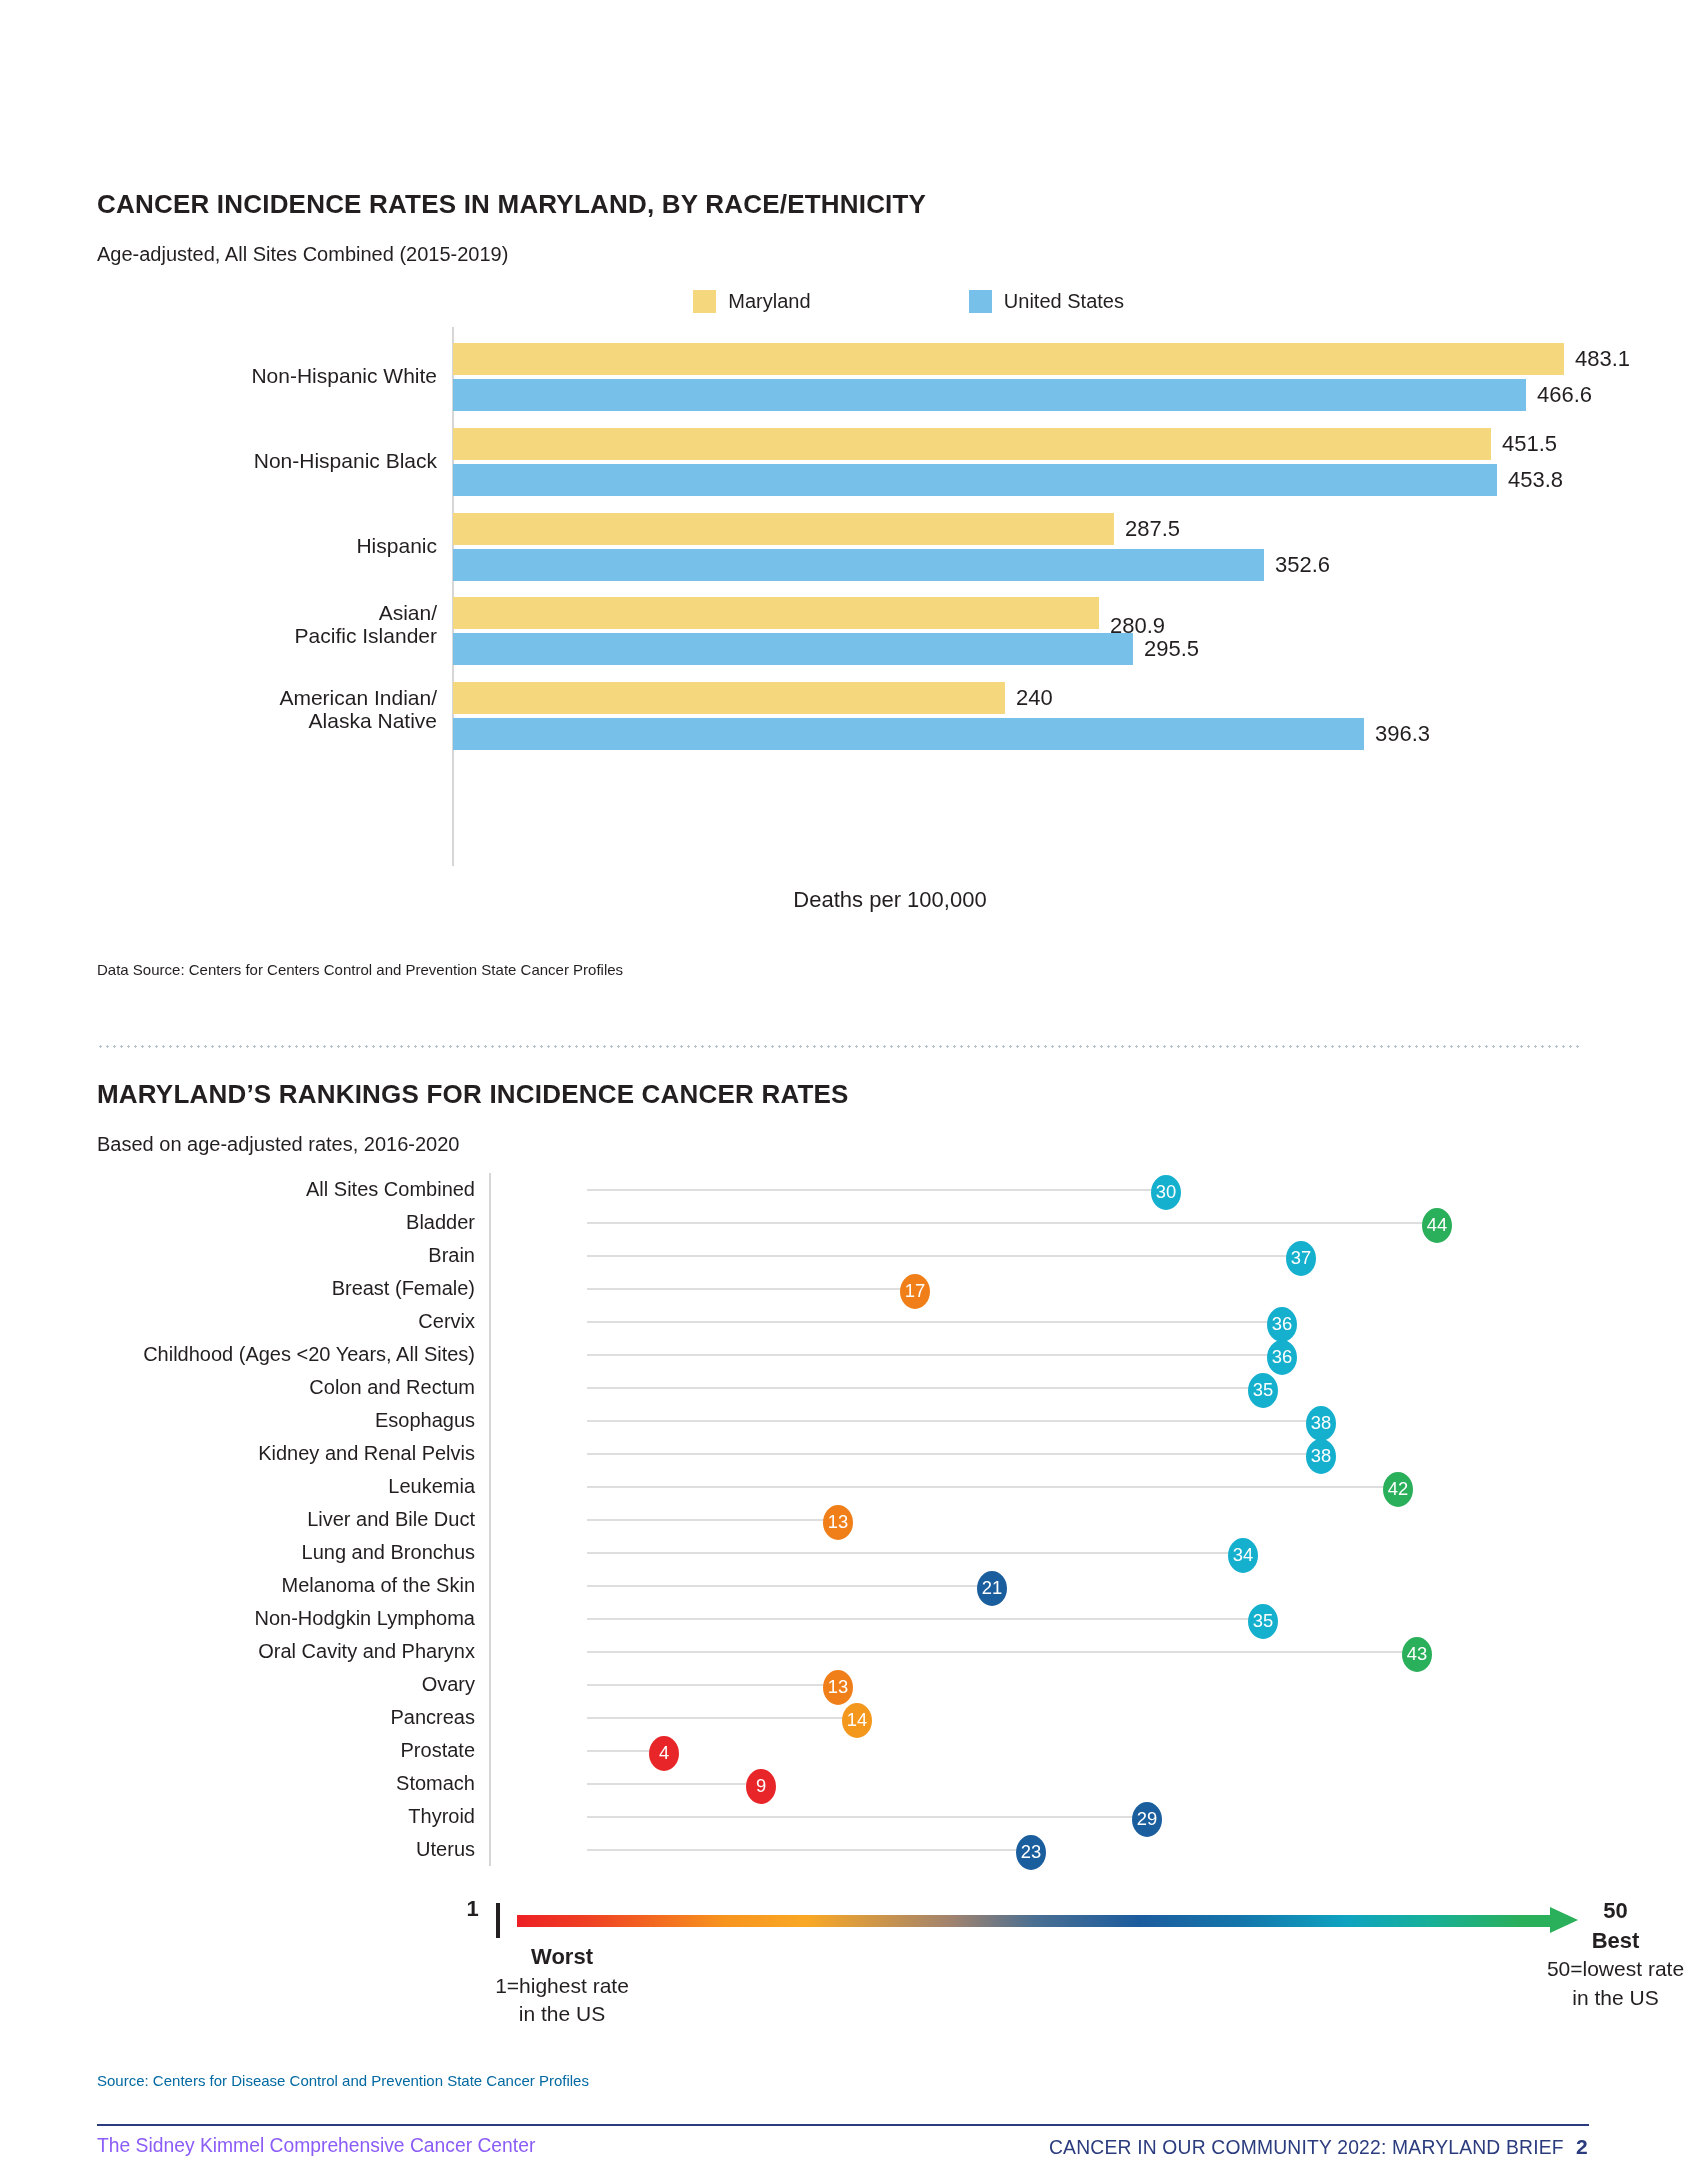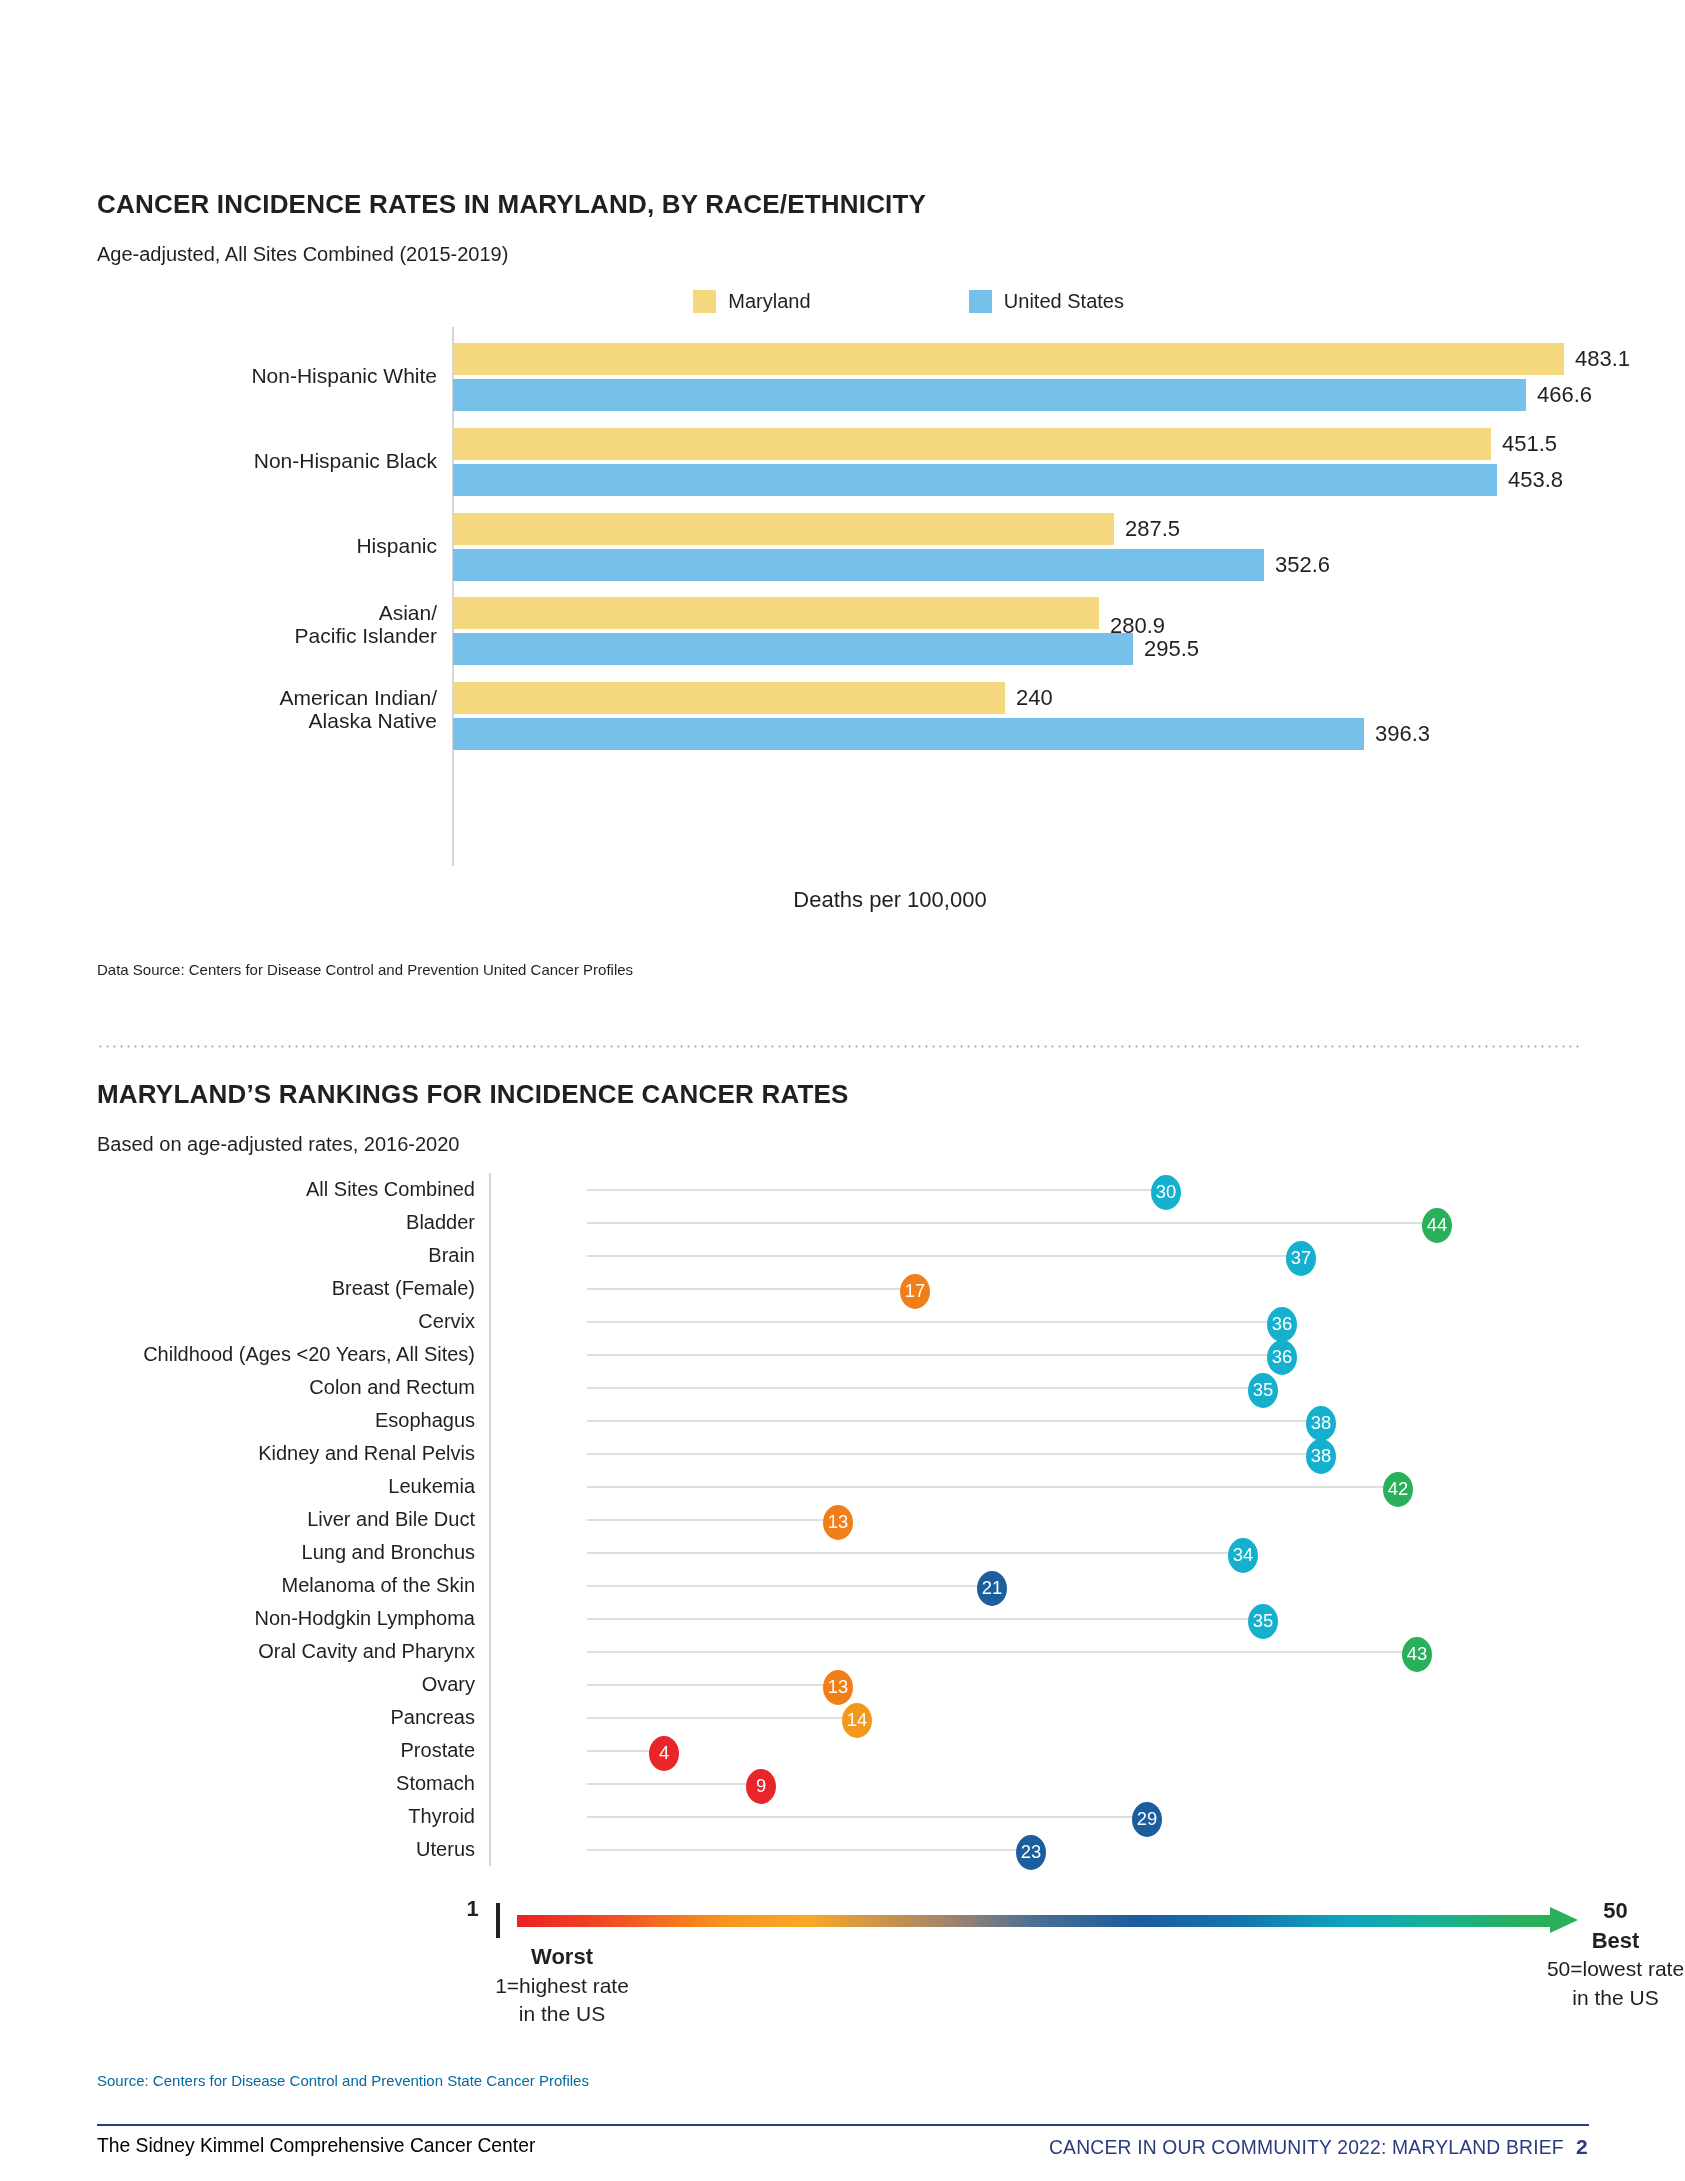--- a/index.html
+++ b/index.html
@@ -88,21 +88,21 @@
   .s-left{position:absolute;left:351px;top:39px;width:228px;text-align:center;}
   .s-right{position:absolute;left:1378px;top:-7px;width:281px;text-align:center;}
   .s-num{font-size:22px;font-weight:700;color:#231f20;line-height:1.35;}
   .s-word{font-size:22px;font-weight:700;color:#231f20;line-height:1.35;}
   .s-note{font-size:21px;font-weight:400;color:#231f20;line-height:1.35;}
 
   .src2{position:absolute;left:97px;top:2072px;font-size:15px;color:#0369a1;}
 
   
   .footrule{position:absolute;left:97px;top:2124px;width:1492px;height:1.8px;background:#2b3c7e;}
-  .footL{position:absolute;left:97px;top:2135px;font-size:19.3px;color:#000000;}
+  .footL{position:absolute;left:97px;top:2135px;font-size:19.3px;color:#8b5cf6;}
   .footR{position:absolute;right:97px;top:2135px;font-size:19.3px;color:#2b3c7e;letter-spacing:0.2px;}
   .footR b{font-weight:700;margin-left:12.3px;font-size:21px;}
 </style>
 </head>
 <body>
 
 <div class="page">
 
   <div class="sec1">
     <div class="h1">CANCER INCIDENCE RATES IN MARYLAND, BY RACE/ETHNICITY</div>
@@ -166,21 +166,21 @@
             <div>Alaska Native</div>
           </div>
           <div class="bar md" style="top: 0px; width: 552px;"></div>
           <div class="bval" style="top: 0px; left: 919px;">240</div>
           <div class="bar us" style="top: 36px; width: 911px;"></div>
           <div class="bval" style="top: 36px; left: 1278px;">396.3</div>
         </div>
       </div>
   </div>
   <div class="axistitle" style="left:451px;">Deaths per 100,000</div>
-  <div class="srcline">Data Source: Centers for Disease Control and Prevention United Cancer Profiles</div>
+  <div class="srcline">Data Source: Centers for Centers Control and Prevention State Cancer Profiles</div>
 
   <div class="divider"></div>
 
   <div class="sec2">
     <div class="h1">MARYLAND’S RANKINGS FOR INCIDENCE CANCER RATES</div>
     <div class="sub">Based on age-adjusted rates, 2016-2020</div>
   </div>
 
   <div class="rleftaxis"></div>
   <div class="rank" id="rank">

